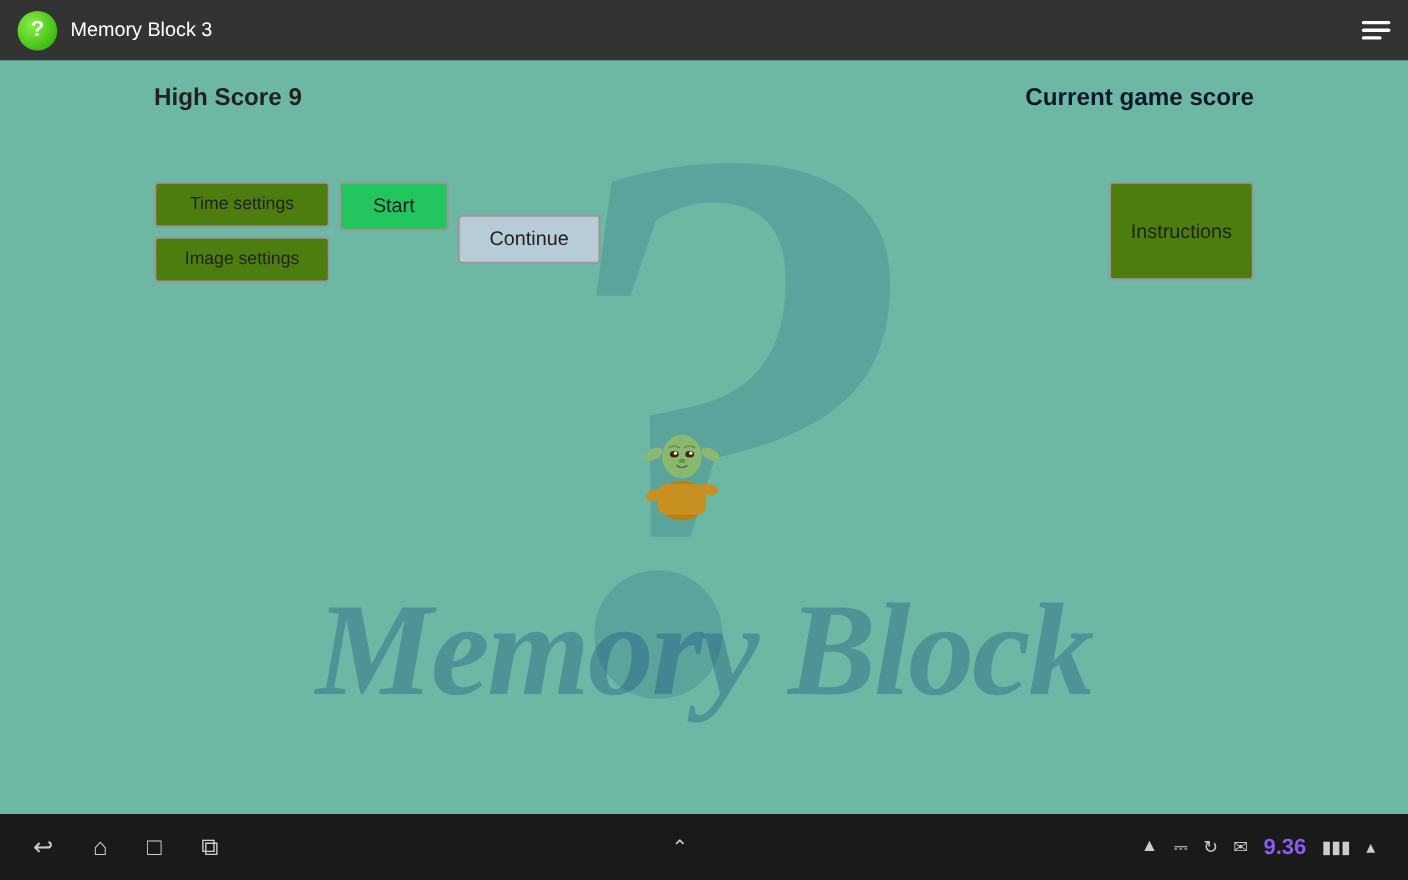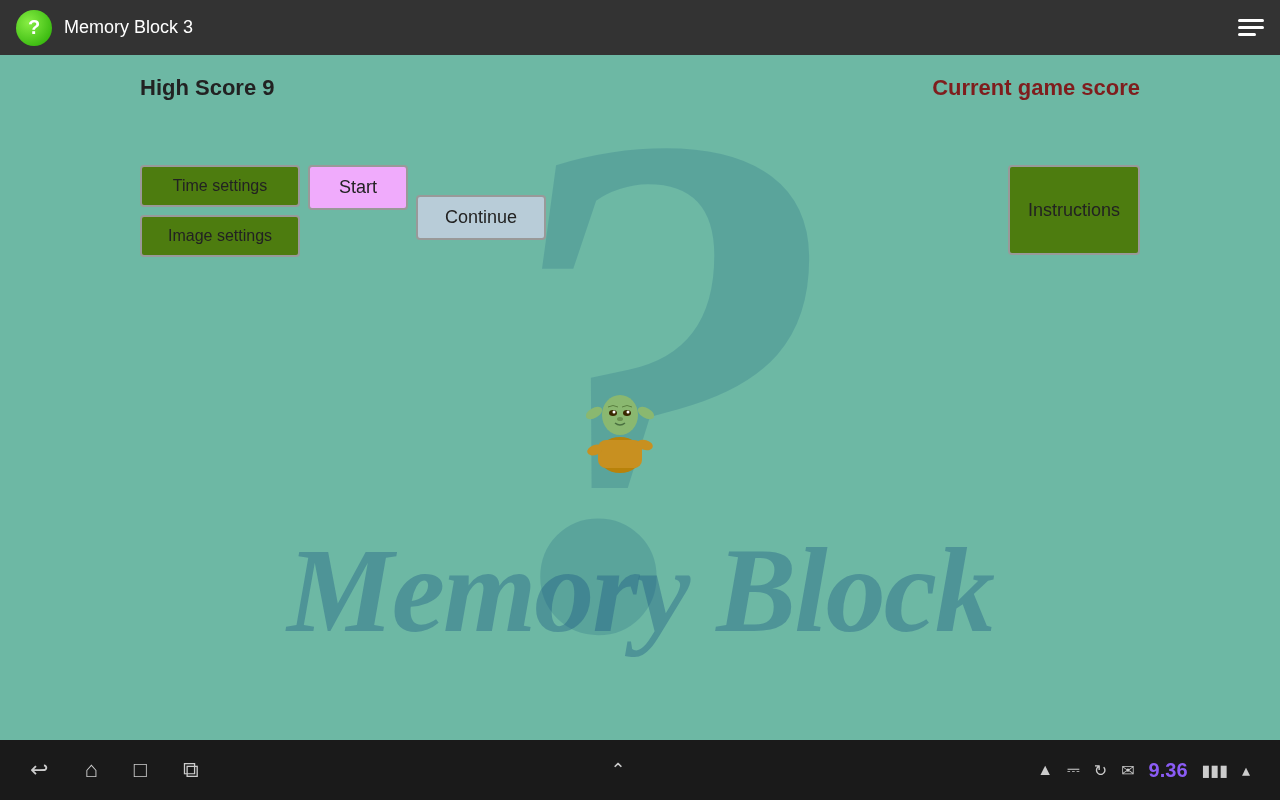--- a/index.html
+++ b/index.html
@@ -108,21 +108,21 @@
       align-items: flex-start;
     }
     #high-score-label {
       font-size: 22px;
       font-weight: bold;
       color: #222;
     }
     #current-score-label {
       font-size: 22px;
       font-weight: bold;
-      color: #7f1d1d;
+      color: #0f172a;
     }
 
     
     #buttons-row {
       position: absolute;
       top: 110px;
       left: 140px;
       display: flex;
       gap: 8px;
       align-items: stretch;
@@ -148,21 +148,21 @@
 
     #btn-time-settings {
       min-width: 160px;
     }
     #btn-image-settings {
       min-width: 160px;
     }
     #btn-start {
       min-width: 100px;
       height: 100%;
-      background: #f0abfc;
+      background: #22c55e;
       font-size: 18px;
     }
     #btn-continue {
       min-width: 130px;
       height: 100%;
       background: #b8ccd8;
       font-size: 18px;
       margin-top: 30px;
     }
 

